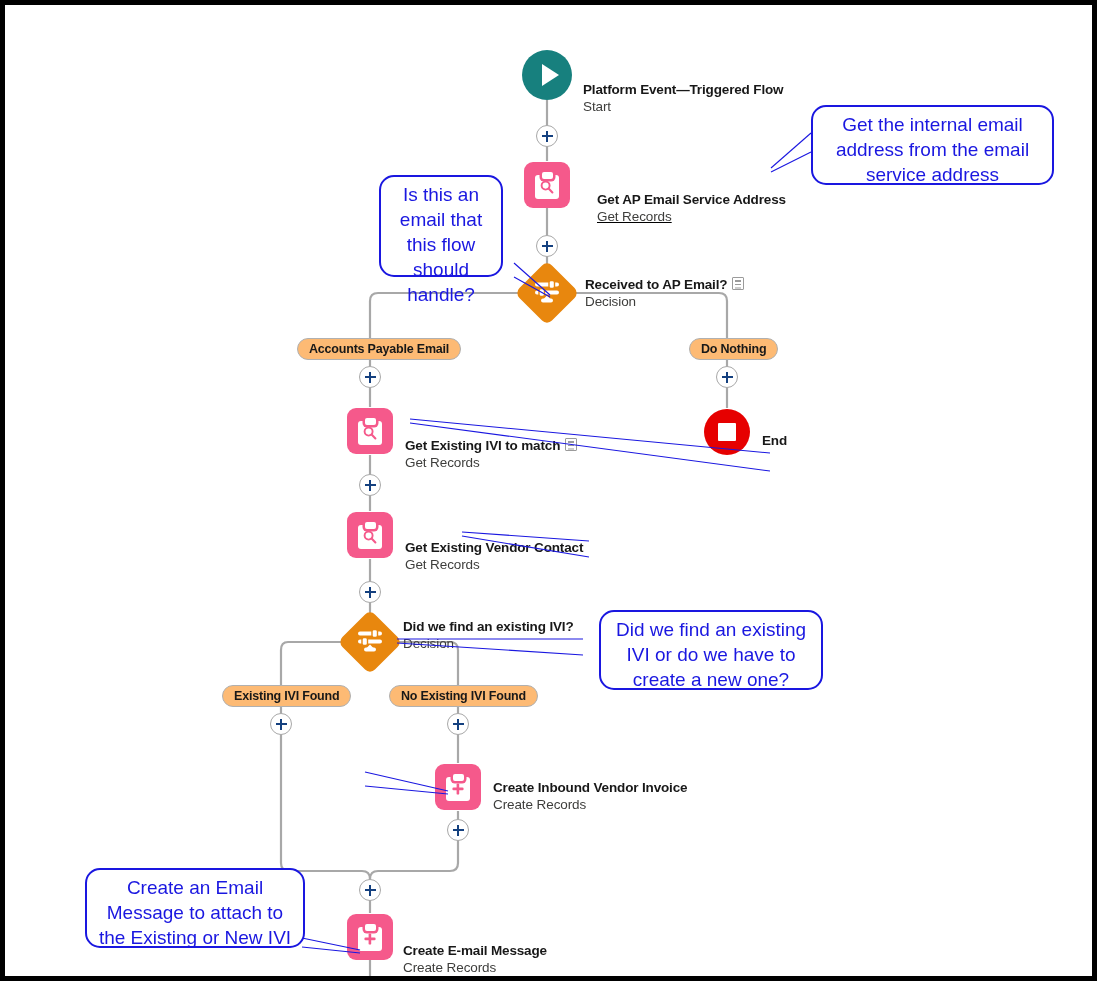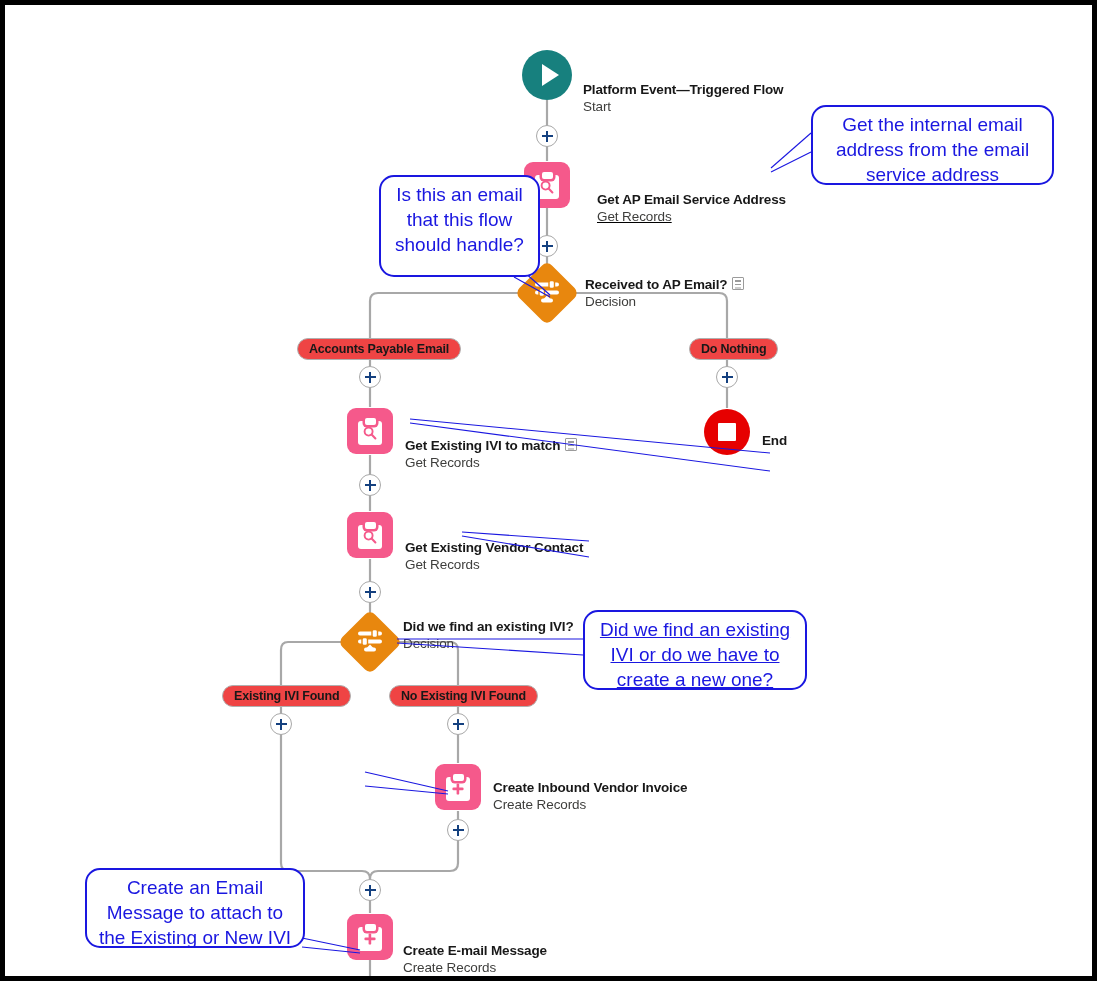--- a/index.html
+++ b/index.html
@@ -195,21 +195,21 @@
     left: 9.2px; top: 4.5px;
     width: 2.2px; height: 11px;
   }
 
   
   .pill {
     position: absolute;
     height: 22px;
     border: 1.3px solid #b0b0b0;
     border-radius: 12px;
-    background: #ef4444;
+    background: #fdba74;
     color: #181818;
     font-size: 12.5px;
     font-weight: bold;
     letter-spacing: -0.2px;
     display: flex;
     align-items: center;
     justify-content: center;
     padding: 0 11px;
     box-sizing: border-box;
     white-space: nowrap;
@@ -465,22 +465,22 @@
       <path d="M360,767 L443,786"></path>
       <path d="M360,781 L443,789"></path>
 
       <path d="M297,933 L355,945"></path>
       <path d="M297,942 L355,948"></path>
     </g>
   </svg>
 
   <div class="callout" style="left:806px; top:100px; width:243px; height:80px;">Get the internal email address from the email service address</div>
 
-  <div class="callout" style="left:374px; top:170px; width:161px; height:102px;">Is this an email that this flow should handle?</div>
-
-
-
-  <div class="callout" style="left:578px; top:605px; width:224px; height:80px;text-decoration:underline;">Did we find an existing IVI or do we have to create a new one?</div>
+  <div class="callout" style="left:374px; top:170px; width:124px; height:102px;">Is this an email that this flow should handle?</div>
+
+
+
+  <div class="callout" style="left:594px; top:605px; width:224px; height:80px;">Did we find an existing IVI or do we have to create a new one?</div>
 
 
   <div class="callout" style="left:80px; top:863px; width:220px; height:80px;">Create an Email Message to attach to the Existing or New IVI</div>
 
 </div>
 
 </body></html>

